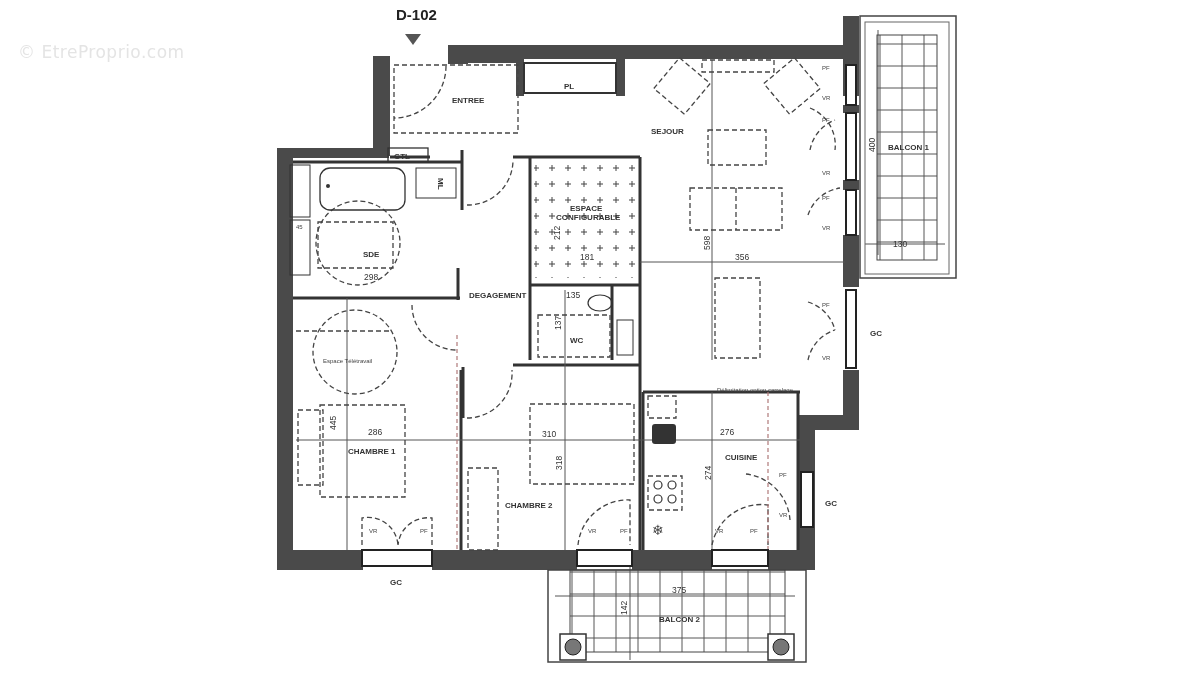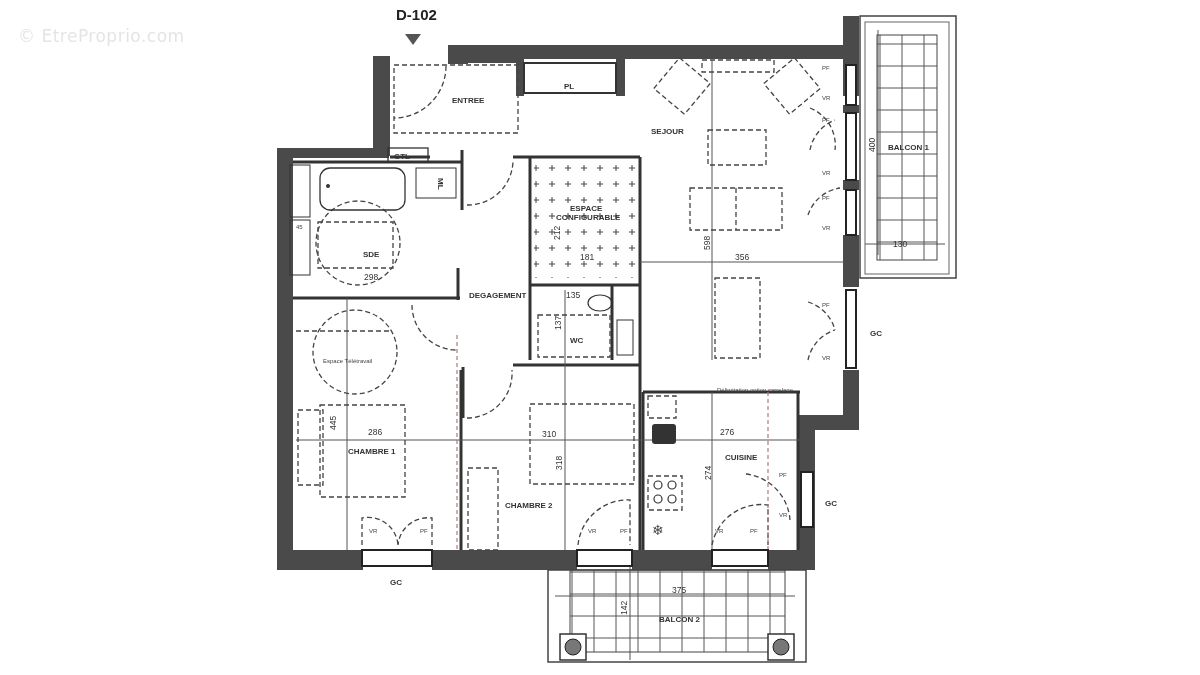--- a/index.html
+++ b/index.html
@@ -1,17 +1,17 @@
 <!DOCTYPE html>
 <html><head>
 <meta charset="utf-8">
 <style>
   html, body { margin:0; padding:0; background:#ffffff; }
   body { width:1200px; height:675px; position:relative; overflow:hidden; font-family:"Liberation Sans", sans-serif; }
-  .watermark { position:absolute; left:18px; top:26px; font-size:17px; color:#e4e4e4; letter-spacing:0.5px; font-family:"DejaVu Sans", sans-serif; }
+  .watermark { position:absolute; left:18px; top:42px; font-size:17px; color:#e4e4e4; letter-spacing:0.5px; font-family:"DejaVu Sans", sans-serif; }
   .unit-label { position:absolute; left:396px; top:6px; font-size:15px; font-weight:bold; color:#222; font-family:"Liberation Sans", sans-serif; }
   svg#plan { position:absolute; left:0; top:0; }
   .room { font-family:"Liberation Sans", sans-serif; font-size:8px; font-weight:bold; fill:#333; }
   .dim { font-family:"Liberation Sans", sans-serif; font-size:8.5px; fill:#333; }
   .tiny { font-family:"Liberation Sans", sans-serif; font-size:6px; fill:#444; }
 </style>
 </head>
 <body>
 
 <div class="watermark">© EtreProprio.com</div>

